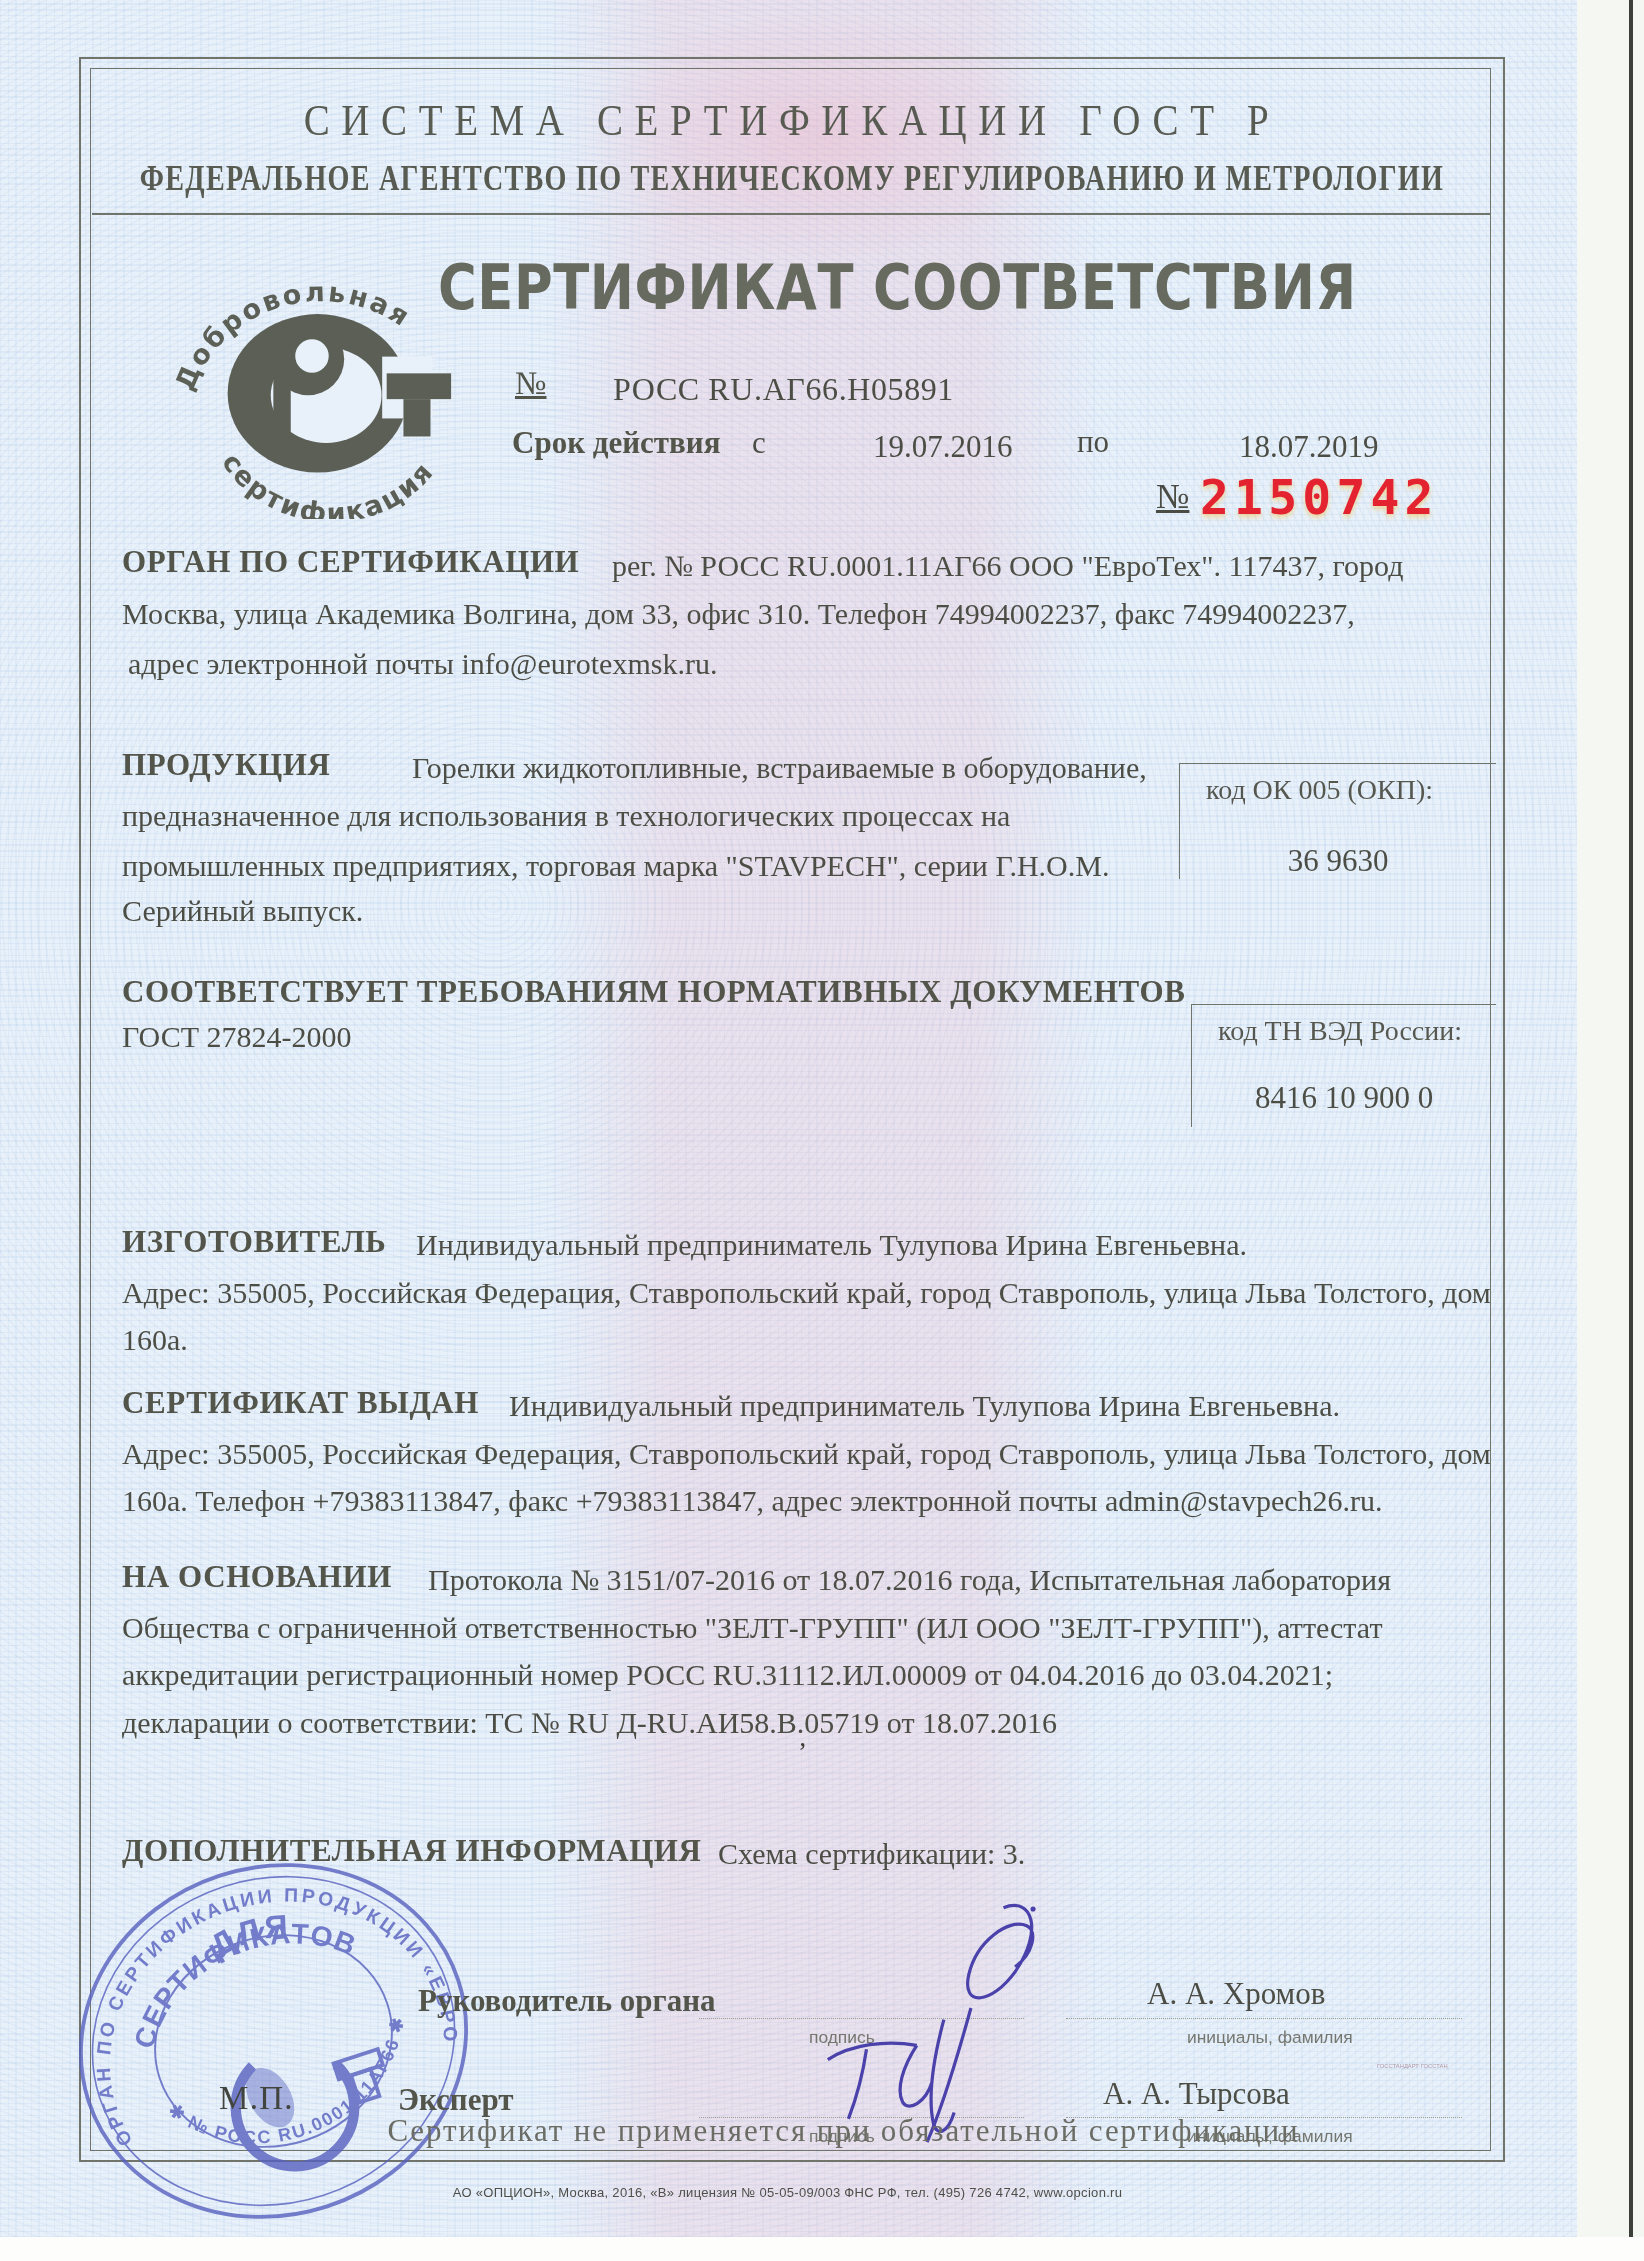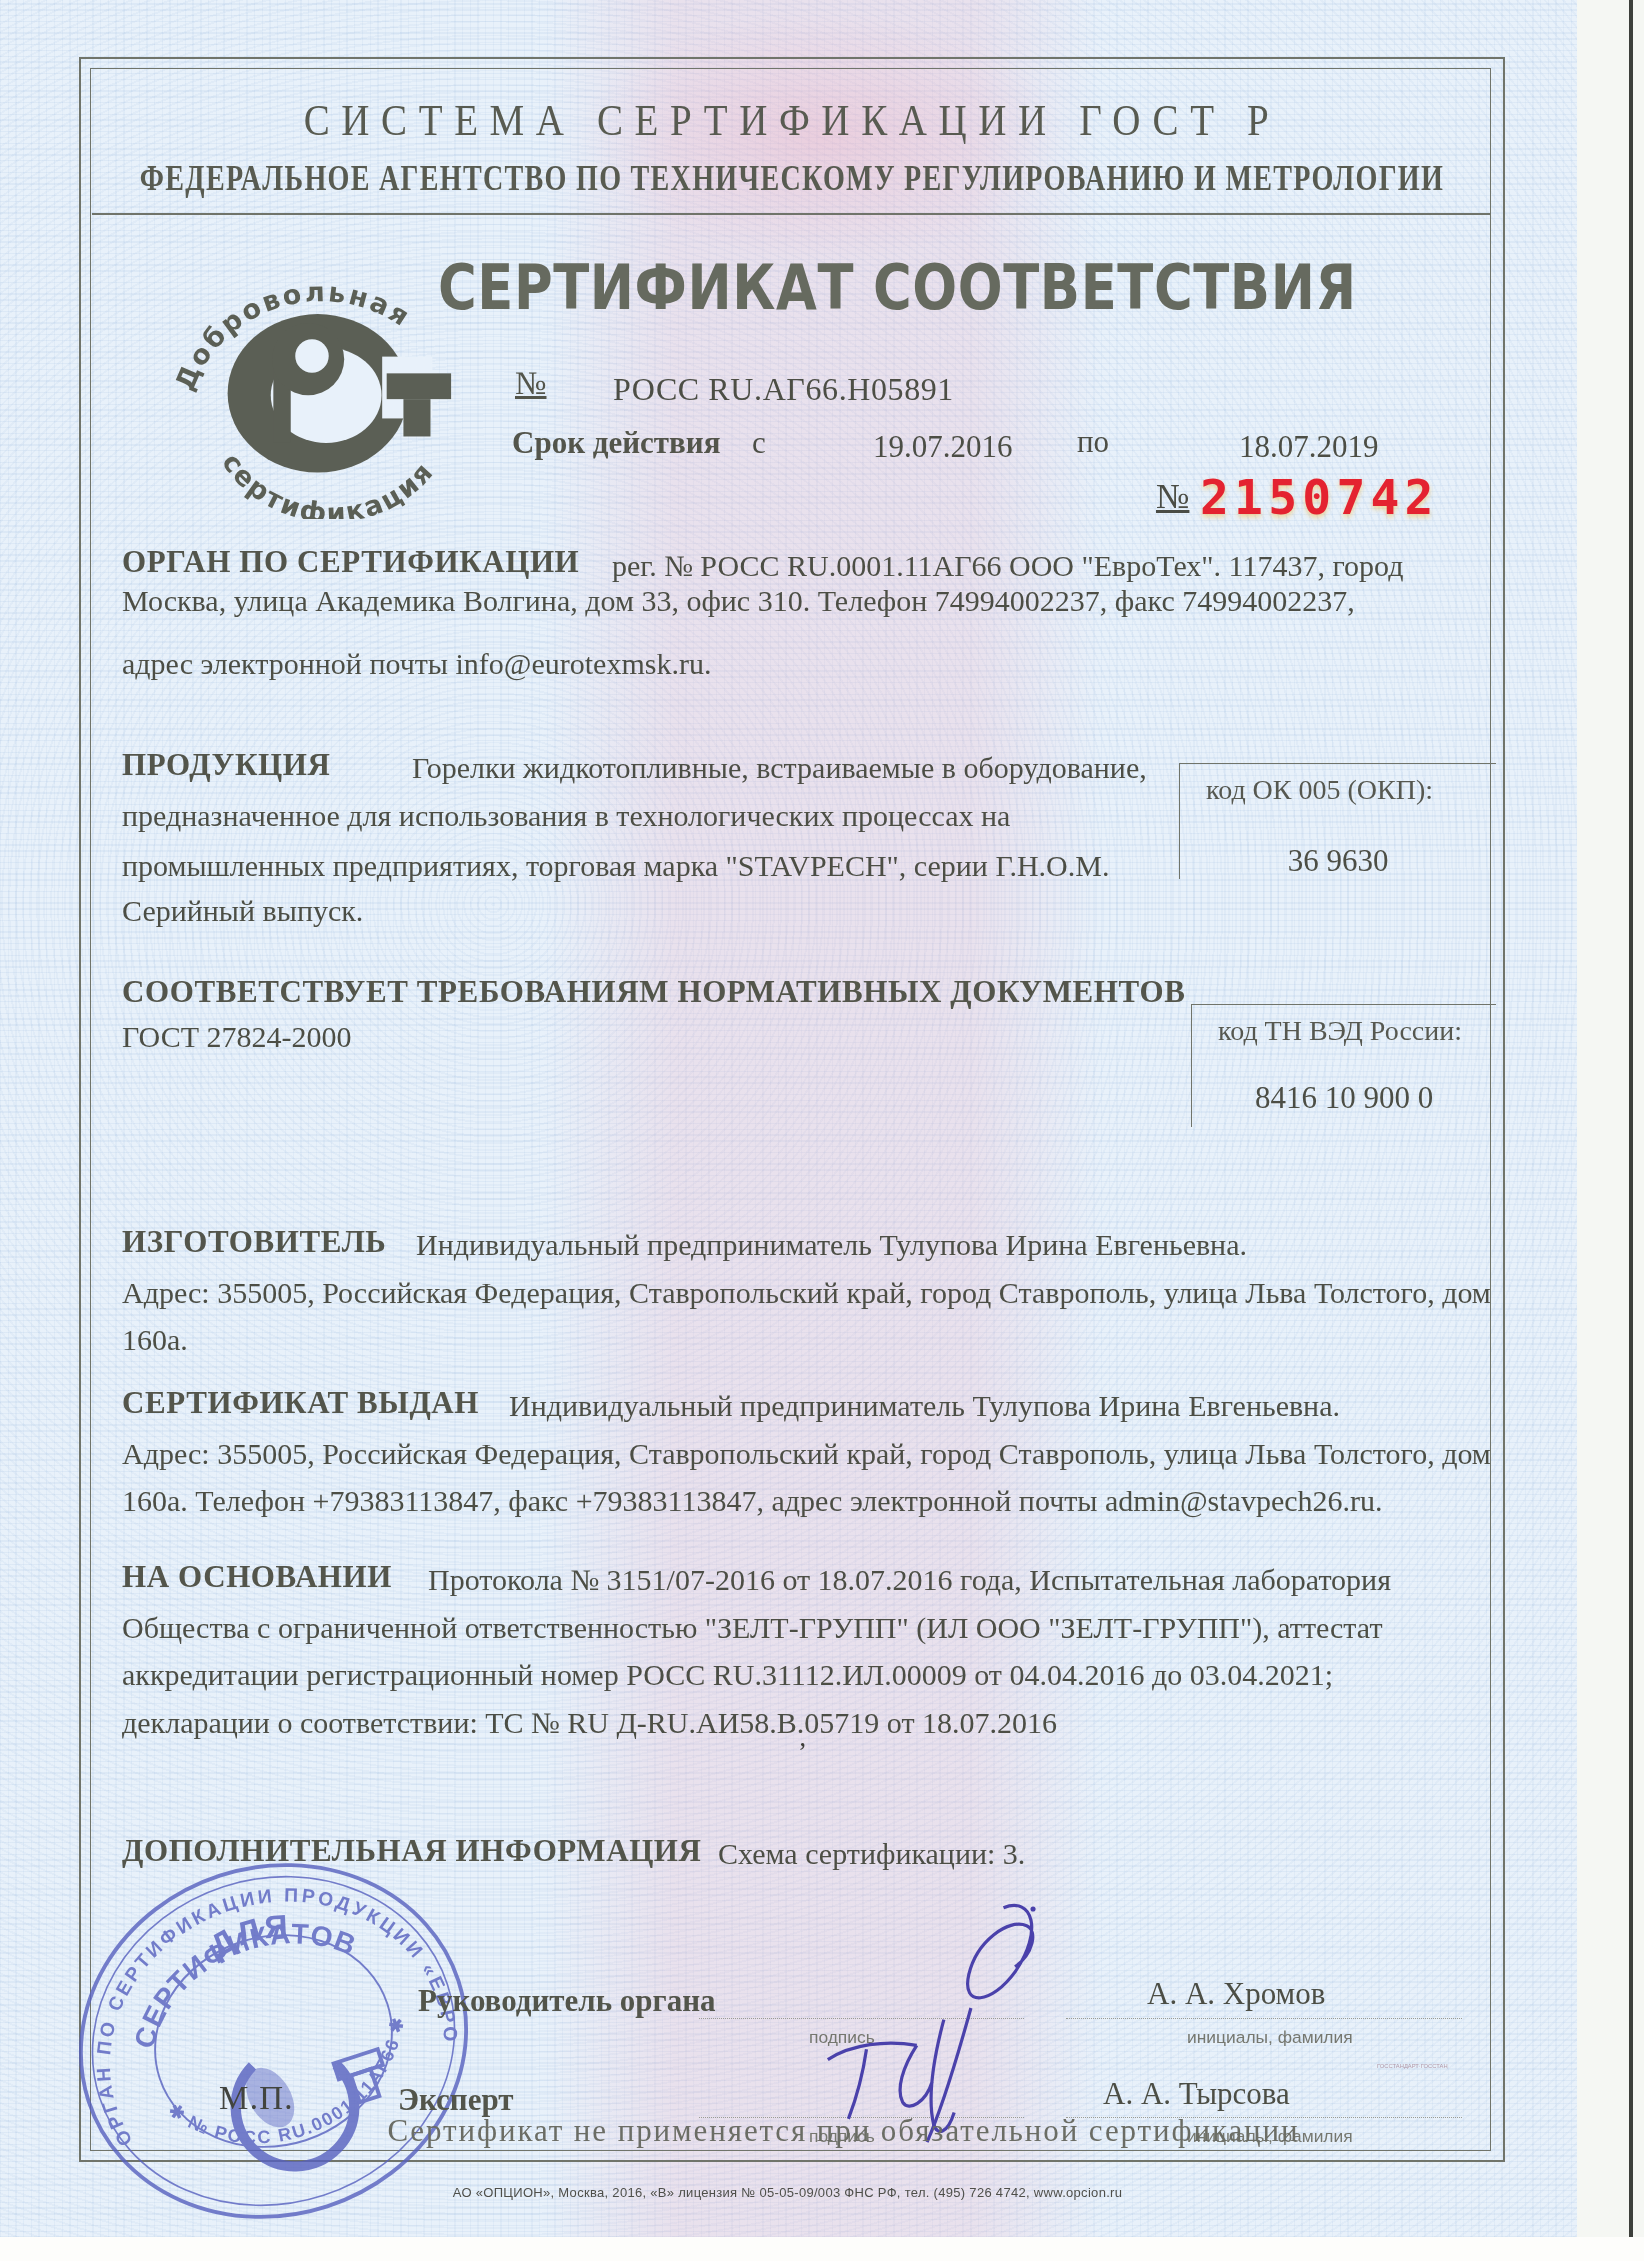--- a/index.html
+++ b/index.html
@@ -109,22 +109,22 @@
   <div class="abs srok-s">с</div>
   <div class="abs srok-from">19.07.2016</div>
   <div class="abs srok-po">по</div>
   <div class="abs srok-to">18.07.2019</div>
 
   <div class="abs blank-no-sign">№</div>
   <div class="abs blank-no" style="color:#e42330;">2150742</div>
 
   <div class="abs sec-label" style="left:122px;top:544px;">ОРГАН ПО СЕРТИФИКАЦИИ</div>
   <div class="abs sec-line" style="left:612px;top:549px;">рег. № РОСС RU.0001.11АГ66 ООО "ЕвроТех". 117437, город</div>
-  <div class="abs sec-line" style="left:122px;top:584px;">Москва, улица Академика Волгина, дом 33, офис 310. Телефон 74994002237, факс 74994002237,</div>
-  <div class="abs sec-line" style="left:122px;top:647px;">адрес электронной почты info@eurotexmsk.ru.</div>
+  <div class="abs sec-line" style="left:122px;top:597px;">Москва, улица Академика Волгина, дом 33, офис 310. Телефон 74994002237, факс 74994002237,</div>
+  <div class="abs sec-line" style="left:128px;top:647px;">адрес электронной почты info@eurotexmsk.ru.</div>
 
   <div class="abs sec-label" style="left:122px;top:747px;">ПРОДУКЦИЯ</div>
   <div class="abs sec-line" style="left:122px;top:799px;">предназначенное для использования в технологических процессах на</div>
   <div class="abs sec-line" style="left:412px;top:751px;">Горелки жидкотопливные, встраиваемые в оборудование,</div>
   <div class="abs sec-line" style="left:122px;top:849px;">промышленных предприятиях, торговая марка "STAVPECH", серии Г.Н.О.М.</div>
   <div class="abs sec-line" style="left:122px;top:894px;">Серийный выпуск.</div>
 
   <div class="abs side-box" style="left:1179px;top:763px;width:316px;height:115px;">
     <div class="bx-label">код ОК 005 (ОКП):</div>
     <div class="bx-value" style="margin-top:37px;">36 9630</div>

